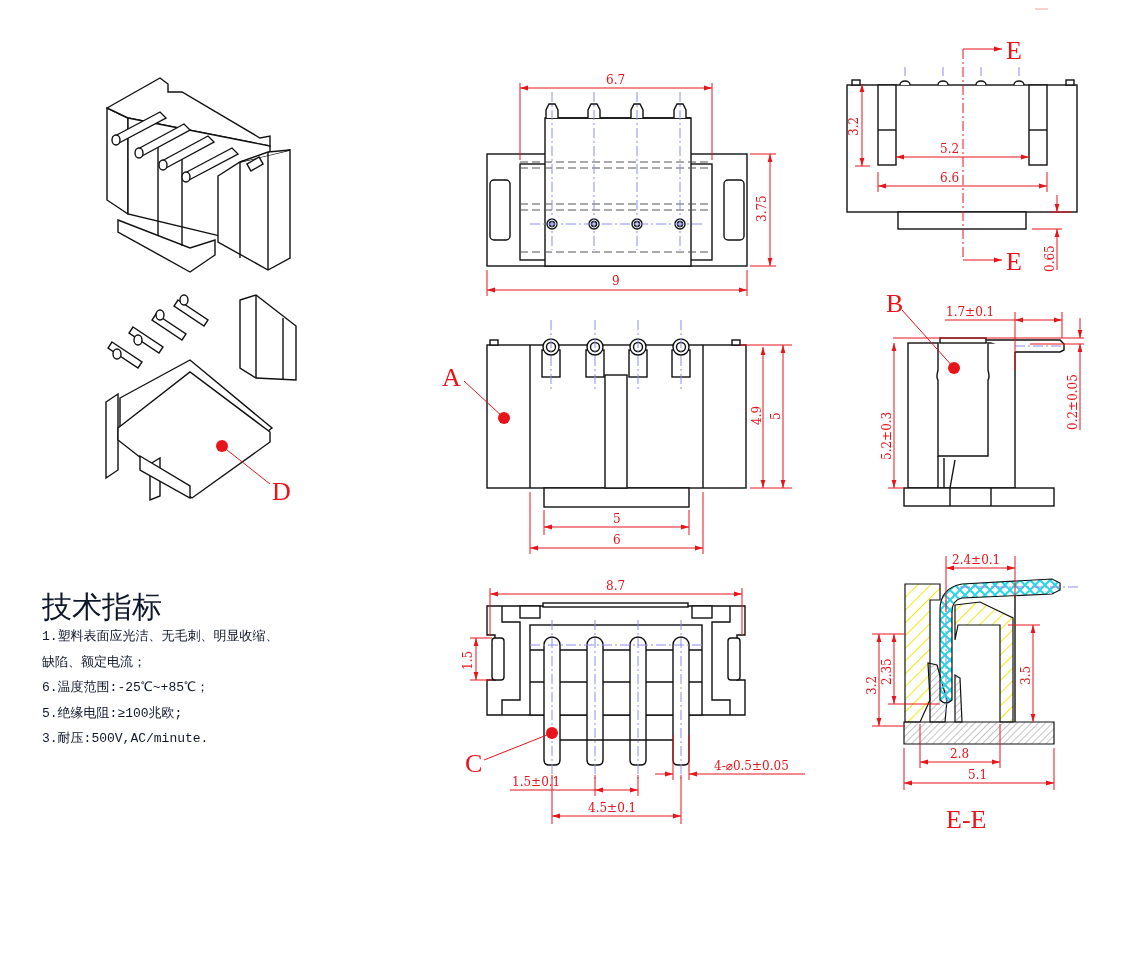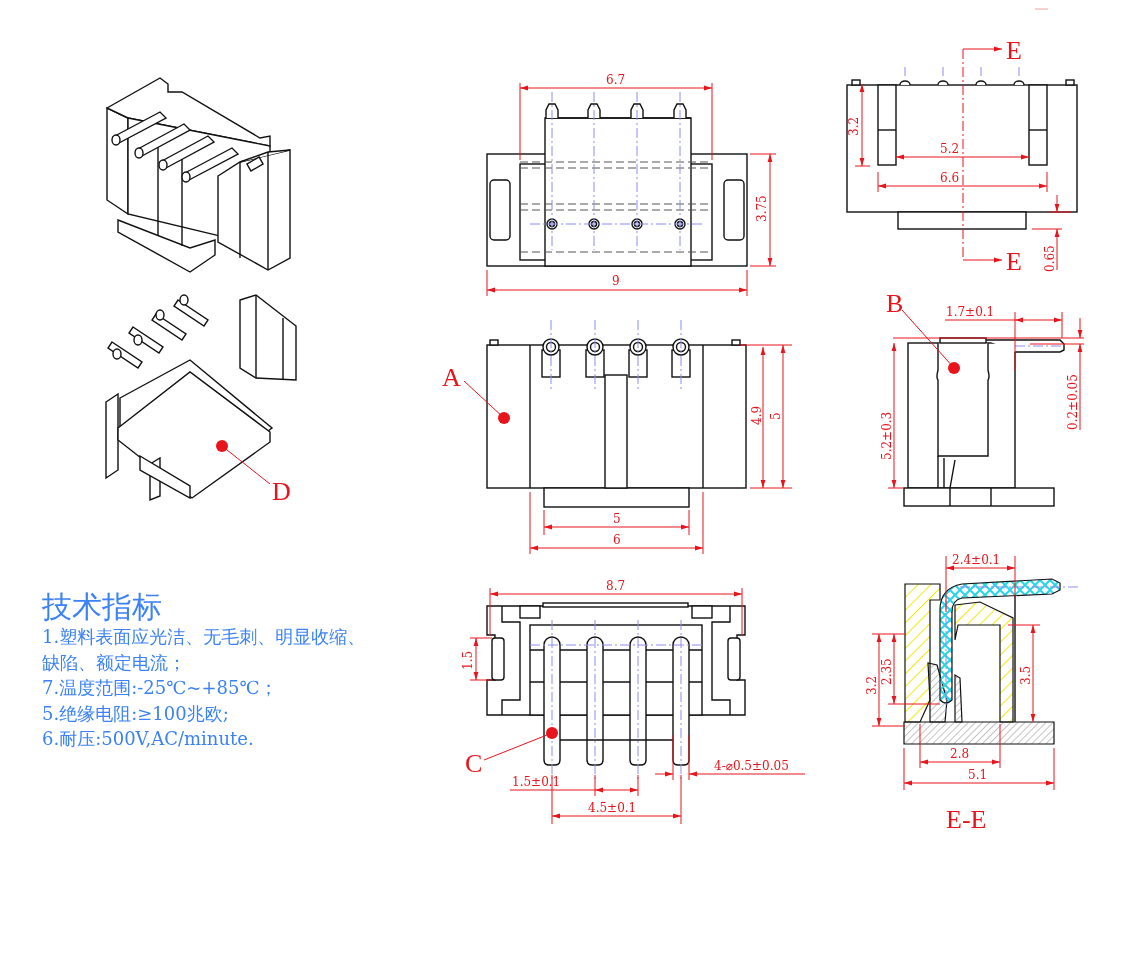--- a/index.html
+++ b/index.html
@@ -1,20 +1,20 @@
 <!DOCTYPE html>
 <html><head>
 <meta charset="utf-8">
 <style>
   html, body { margin: 0; padding: 0; background: #ffffff; }
   body { width: 1139px; height: 979px; position: relative; overflow: hidden; font-family: "DejaVu Serif", serif; }
   svg { position: absolute; left: 0; top: 0; }
-  .spec { position: absolute; left: 42px; color: #3b82f6; font-family: "DejaVu Serif", "Liberation Serif", serif; }
+  .spec { position: absolute; left: 42px; color: #0f172a; font-family: "DejaVu Serif", "Liberation Serif", serif; }
   .spec-title { font-size: 30px; line-height: 34px; font-family: "DejaVu Sans", sans-serif; }
-  .spec-line { font-size: 18px; line-height: 25.6px; white-space: nowrap; }
+  .spec-line { font-size: 13px; line-height: 25.6px; white-space: nowrap; font-family: Liberation Mono, monospace; }
   .rohs-title { font-size: 22px; line-height: 28px; font-family: "DejaVu Serif", serif; }
   .ln { stroke: #111; stroke-width: 1.4; fill: none; }
   .lnf { stroke: #111; stroke-width: 1.4; fill: #fff; }
   .dim { stroke: #e8141b; stroke-width: 1; fill: none; }
   .ctr { stroke: #8c8cf0; stroke-width: 1; stroke-dasharray: 10 3 2 3; fill: none; }
   .hid { stroke: #555; stroke-width: 1; stroke-dasharray: 8 4; fill: none; }
   .dtxt { fill: #e8141b; font-family: "DejaVu Serif", serif; font-size: 12px; }
   .ltr { fill: #e8141b; font-family: "Liberation Serif", serif; font-size: 26px; }
   .dot { fill: #e8141b; }
 </style>
@@ -336,19 +336,19 @@
     <text class="ltr" x="946" y="828">E-E</text>
   </g>
 
   <line x1="1035" y1="9" x2="1048" y2="9" stroke="#f2a0a0" stroke-width="1"></line>
 </svg>
 
 <div class="spec" style="top:590px;">
   <div class="spec-title">技术指标</div>
   <div class="spec-line">1.塑料表面应光洁、无毛刺、明显收缩、</div>
   <div class="spec-line">缺陷、额定电流；</div>
-  <div class="spec-line">7.温度范围:-25℃~+85℃；</div>
+  <div class="spec-line">6.温度范围:-25℃~+85℃；</div>
   <div class="spec-line">5.绝缘电阻:≥100兆欧;</div>
-  <div class="spec-line">6.耐压:500V,AC/minute.</div>
+  <div class="spec-line">3.耐压:500V,AC/minute.</div>
 </div>
 
 <div class="spec" style="top:838px;">
 </div>
 
 </body></html>

